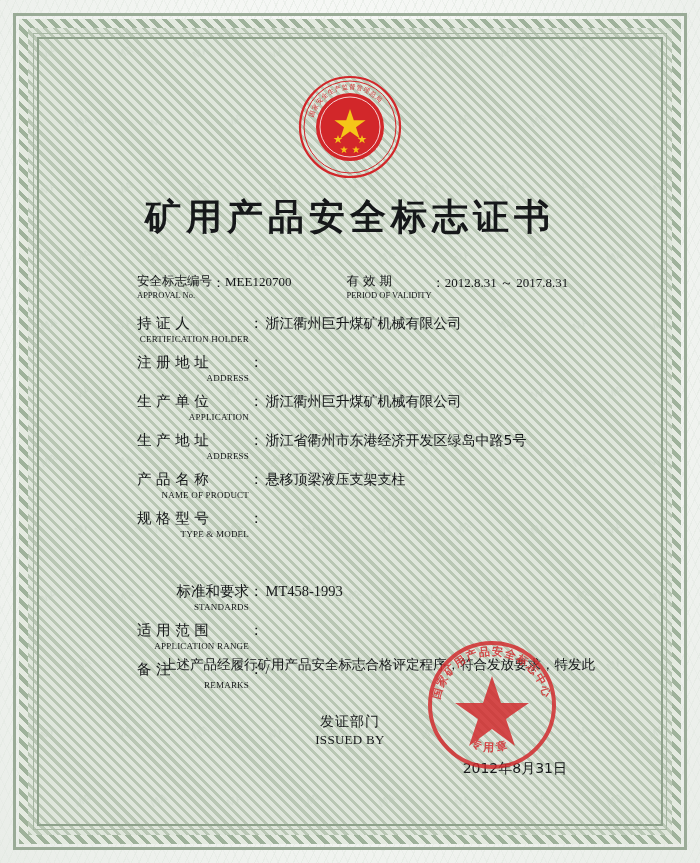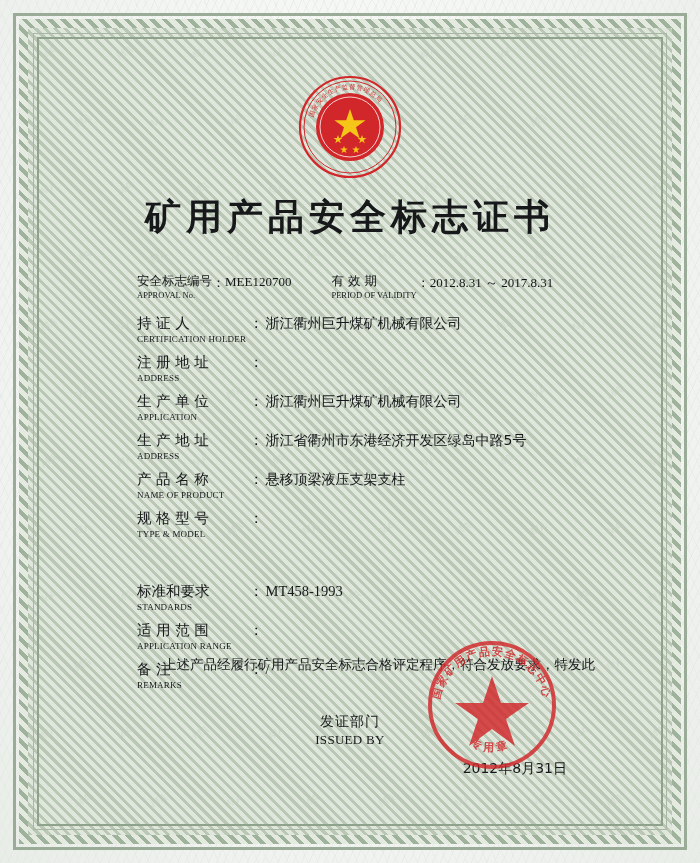--- a/index.html
+++ b/index.html
@@ -119,20 +119,21 @@
   }
 
   .row {
     display: flex;
     align-items: flex-start;
     margin-bottom: 9px;
   }
   .label-block {
     width: 112px;
     flex: 0 0 112px;
+    text-align: right;
   }
   .label-cn {
     font-family: "DejaVu Sans", sans-serif;
     font-size: 14.5px;
     color: #16181a;
     letter-spacing: 0px;
     display: block;
     white-space: nowrap;
   }
   .label-cn.spread {
@@ -402,21 +403,21 @@
     <div class="title-cn">矿用产品安全标志证书</div>
 
     <div class="fields">
 
       <div class="header-row">
         <div class="hdr-label-block">
           <span class="hdr-label-cn">安全标志编号</span>
           <span class="hdr-label-en">APPROVAL No.</span>
         </div>
         <span class="hdr-value">：</span>
-        <span class="hdr-value" style="margin-right:40px;">MEE120700</span>
+        <span class="hdr-value" style="margin-right:55px;">MEE120700</span>
 
         <div class="hdr-label-block">
           <span class="hdr-label-cn">有 效 期</span>
           <span class="hdr-label-en">PERIOD OF VALIDITY</span>
         </div>
         <span class="hdr-value">：</span>
         <span class="hdr-value">2012.8.31 ～ 2017.8.31</span>
       </div>
 
       <div class="row">

